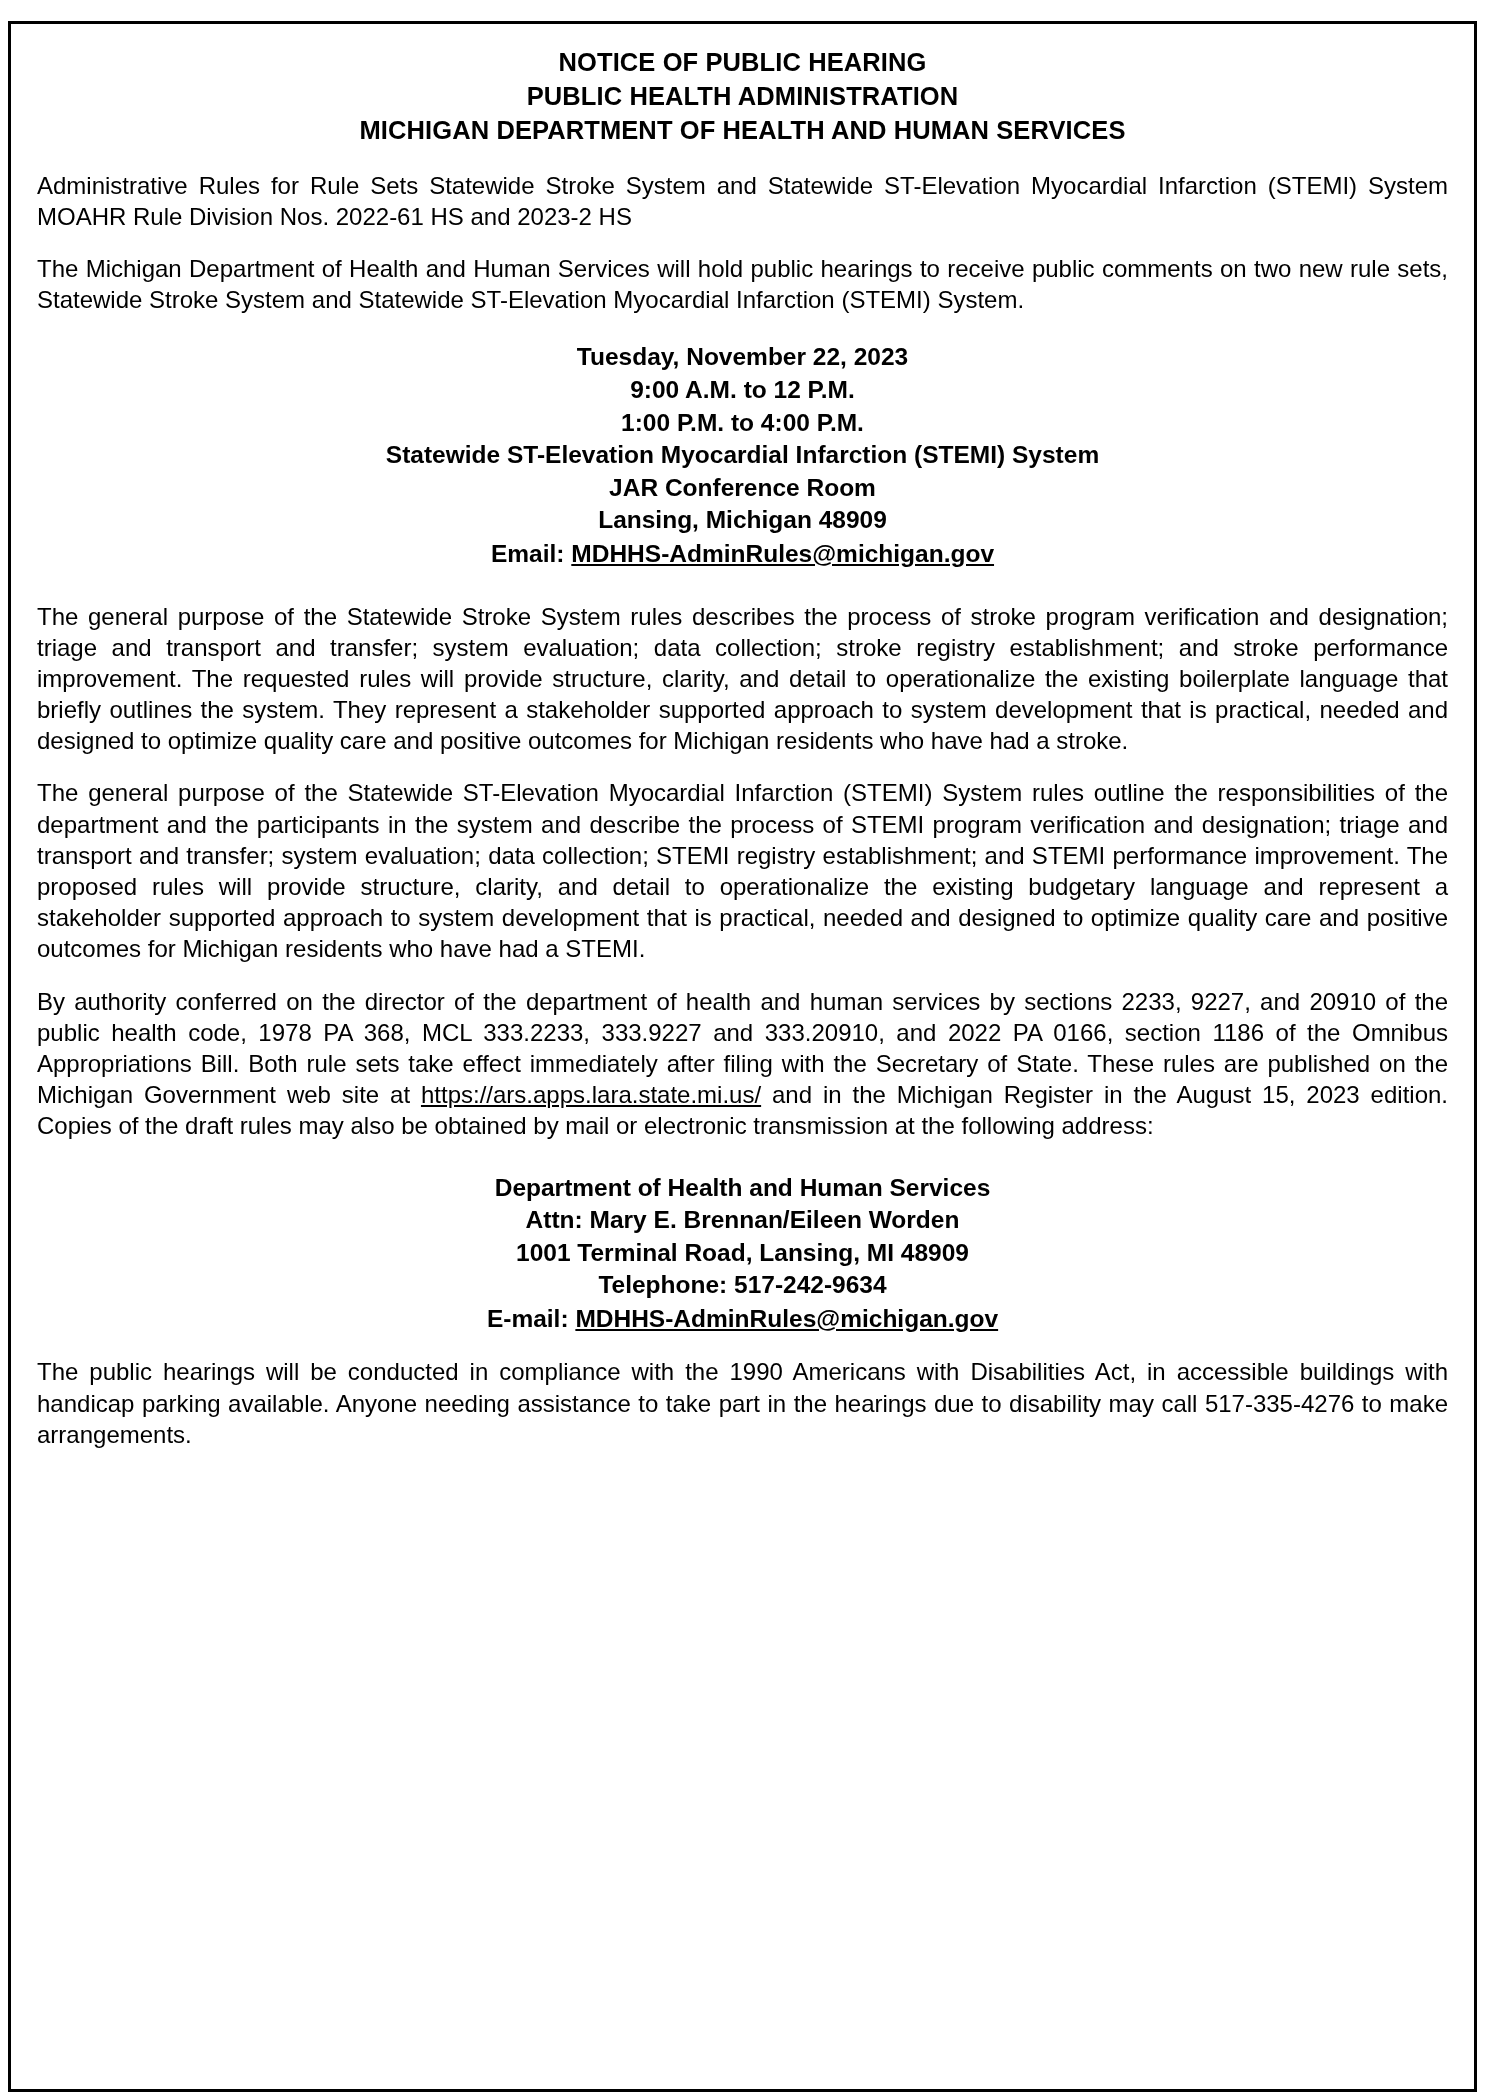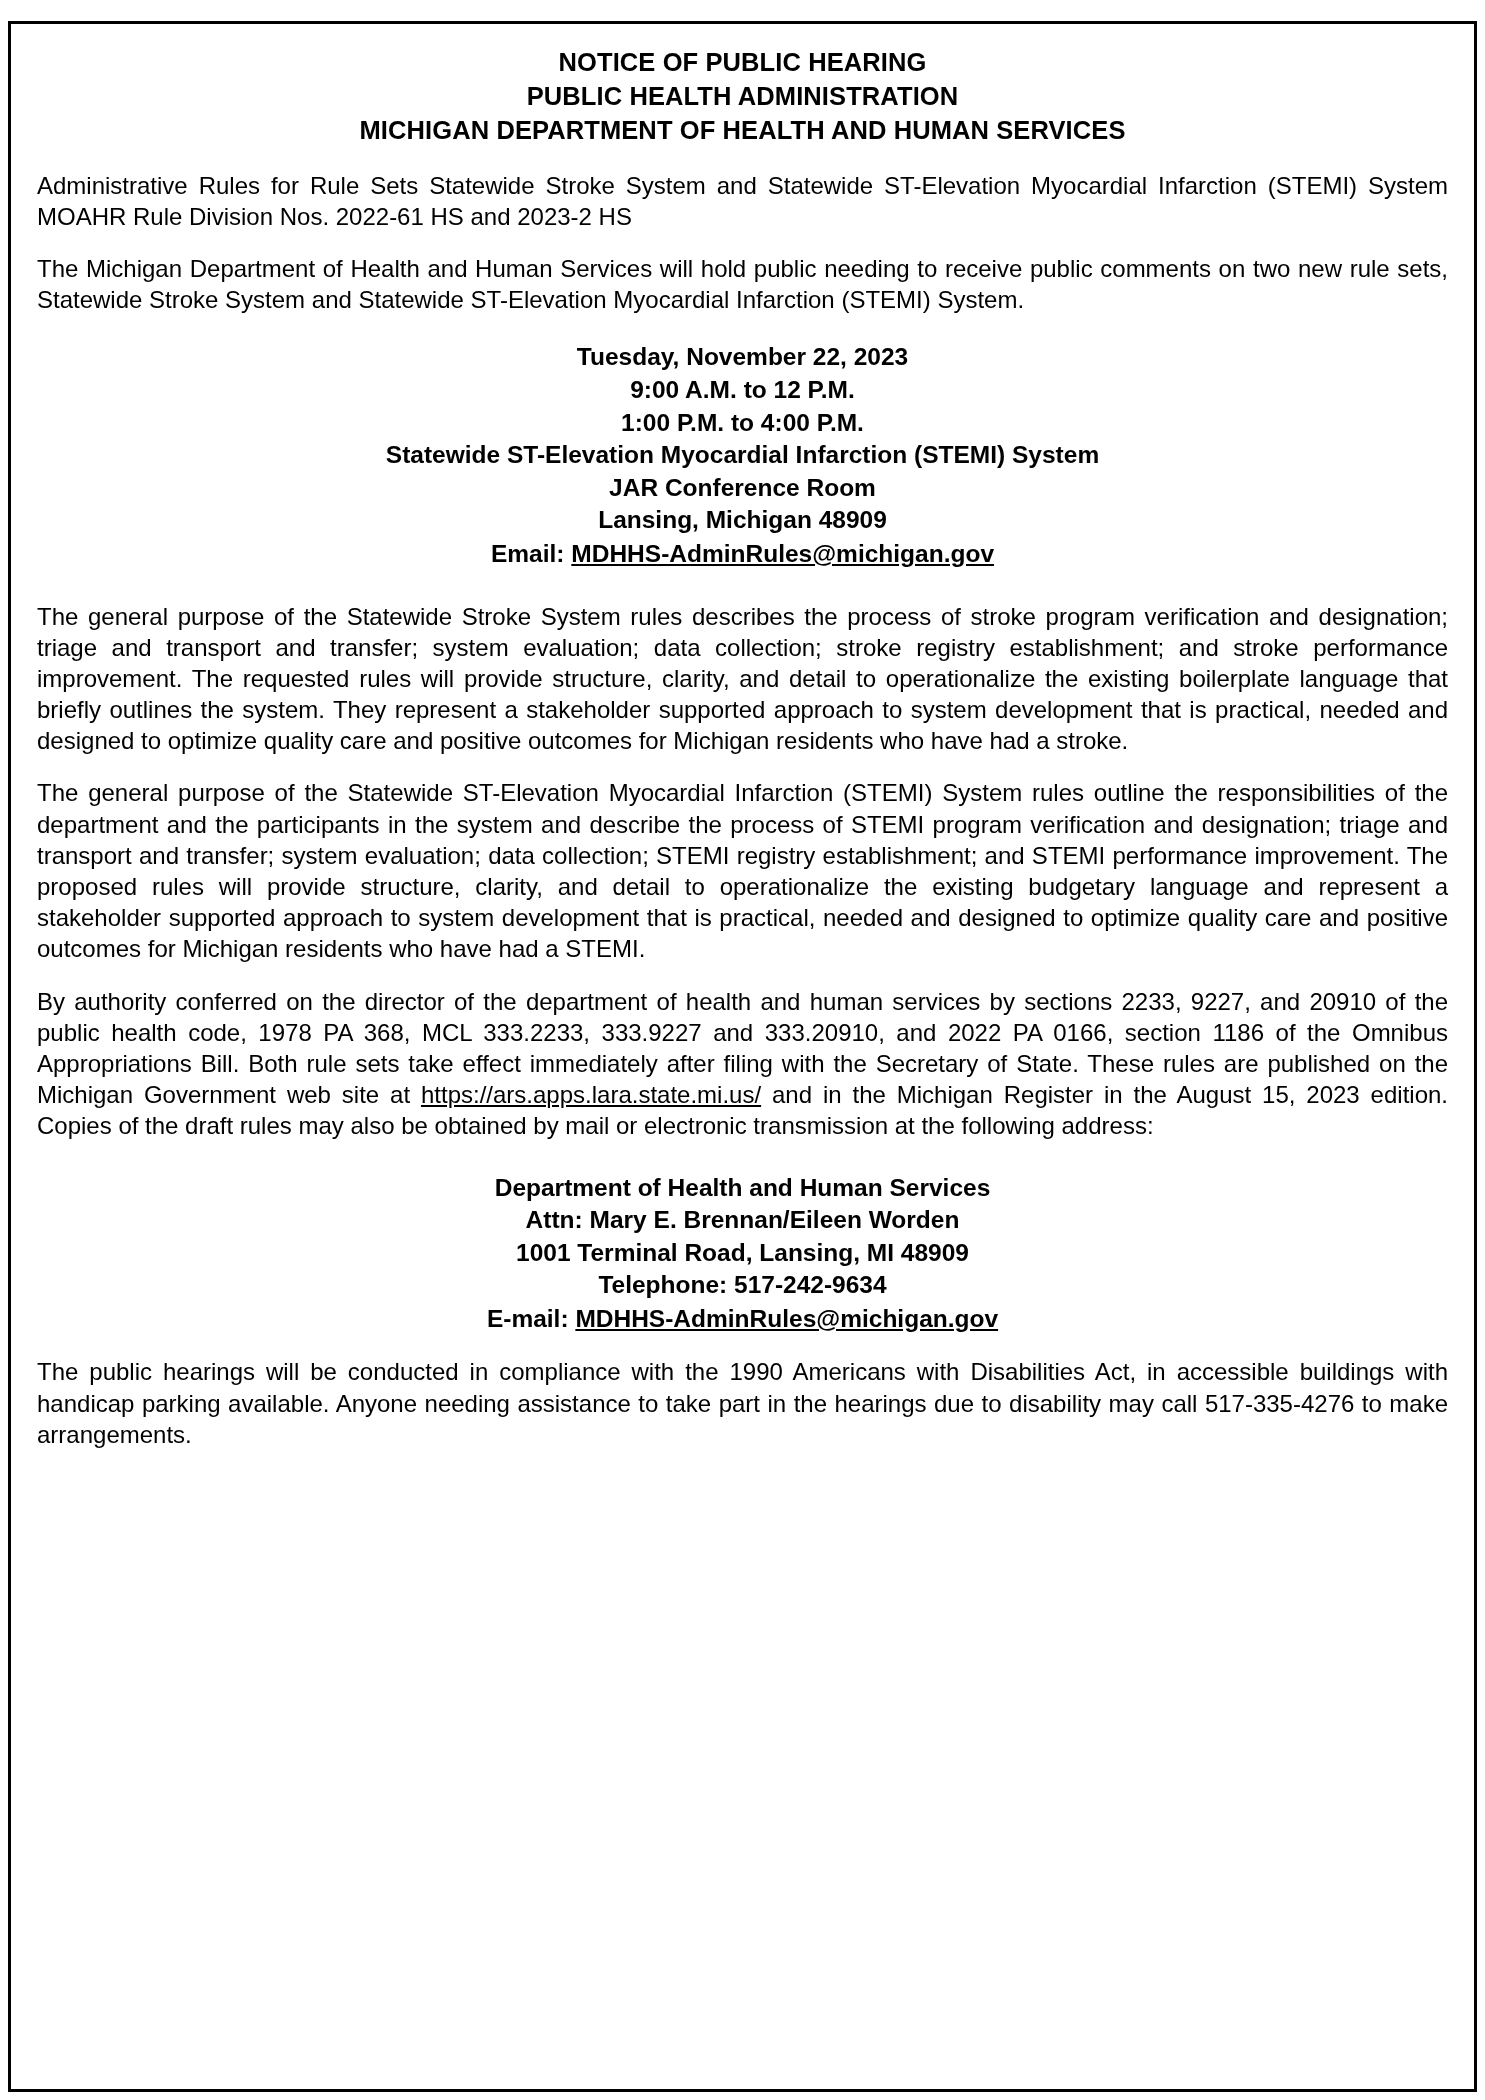--- a/index.html
+++ b/index.html
@@ -79,21 +79,21 @@
   <div class="frame">
 
     <div class="title-block">
       <div>NOTICE OF PUBLIC HEARING</div>
       <div>PUBLIC HEALTH ADMINISTRATION</div>
       <div>MICHIGAN DEPARTMENT OF HEALTH AND HUMAN SERVICES</div>
     </div>
 
     <p class="body first">Administrative Rules for Rule Sets Statewide Stroke System and Statewide ST-Elevation Myocardial Infarction (STEMI) System MOAHR Rule Division Nos. 2022-61 HS and 2023-2 HS</p>
 
-    <p class="body">The Michigan Department of Health and Human Services will hold public needing to receive public comments on two new rule sets, Statewide Stroke System and Statewide ST-Elevation Myocardial Infarction (STEMI) System.</p>
+    <p class="body">The Michigan Department of Health and Human Services will hold public hearings to receive public comments on two new rule sets, Statewide Stroke System and Statewide ST-Elevation Myocardial Infarction (STEMI) System.</p>
 
     <div class="center-block">
       <div>Tuesday, November 22, 2023</div>
       <div>9:00 A.M. to 12 P.M.</div>
       <div>1:00 P.M. to 4:00 P.M.</div>
       <div>Statewide ST-Elevation Myocardial Infarction (STEMI) System</div>
       <div>JAR Conference Room</div>
       <div>Lansing, Michigan 48909</div>
       <div class="email-line"><span>Email: </span><a class="link" href="#">MDHHS-AdminRules@michigan.gov</a></div>
     </div>

